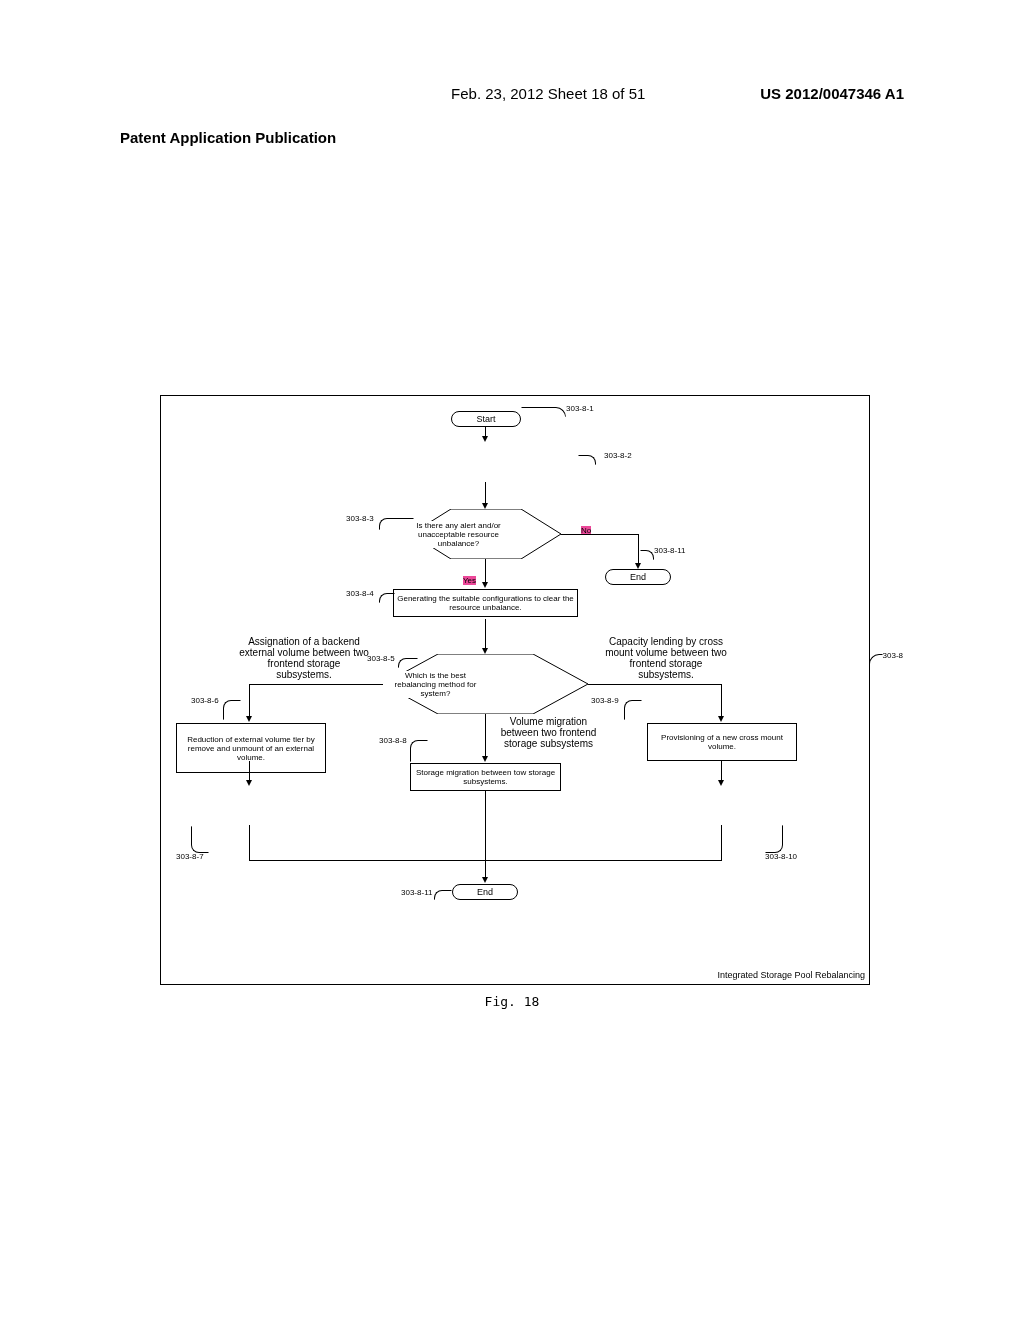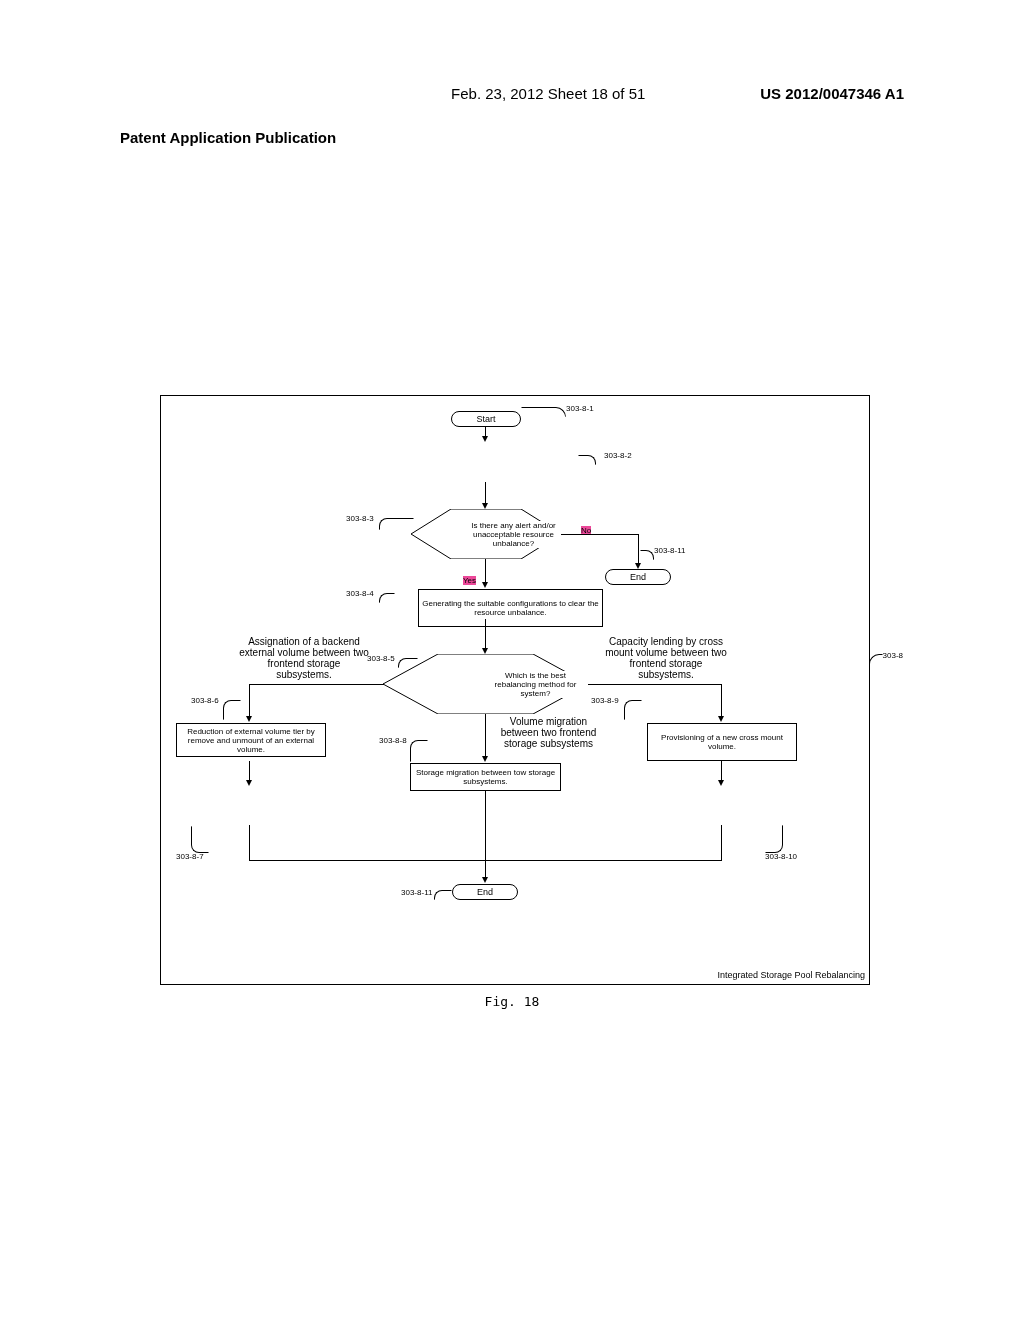--- a/index.html
+++ b/index.html
@@ -60,21 +60,21 @@
       align-items: center;
       justify-content: center;
       text-align: center;
       padding: 2px;
     }
     .decision {
       position: absolute;
       font-size: 8px;
       display: flex;
       align-items: center;
-      justify-content: flex-end;
+      justify-content: flex-start;
       text-align: center;
     }
     .decision-shape {
       position: absolute;
       width: 100%;
       height: 100%;
       pointer-events: none;
     }
     .decision-text {
       position: relative;
@@ -145,21 +145,21 @@
   <div class="arrow-head arrow-down" style="left:474px; top:167px;"></div>
 
   <div class="terminal" style="left:444px; top:173px; width:66px; height:16px;">End</div>
   <div class="side-label" style="left:493px; top:150px;">303-8-11</div>
   <div class="curve" style="left:479px; top:154px; width:14px; height:10px; border-top-color:#000; border-right-color:#000; border-top-right-radius:8px;"></div>
 
   <div class="label" style="left:302px; top:180px;">Yes</div>
   <div class="arrow-line" style="left:324px; top:163px; width:1px; height:24px;"></div>
   <div class="arrow-head arrow-down" style="left:321px; top:186px;"></div>
 
-  <div class="process" style="left:232px; top:193px; width:185px; height:38px;margin-left:25px;">Generating the suitable configurations to clear the resource unbalance.</div>
+  <div class="process" style="left:232px; top:193px; width:185px; height:28px;">Generating the suitable configurations to clear the resource unbalance.</div>
   <div class="side-label" style="left:185px; top:193px;">303-8-4</div>
   <div class="curve" style="left:218px; top:197px; width:16px; height:10px; border-top-color:#000; border-left-color:#000; border-top-left-radius:8px;"></div>
 
   <div class="arrow-line" style="left:324px; top:223px; width:1px; height:30px;"></div>
   <div class="arrow-head arrow-down" style="left:321px; top:252px;"></div>
 
   <div class="decision" style="left:222px; top:258px; width:205px; height:60px;">
     <svg class="decision-shape" viewBox="0 0 205 60" preserveAspectRatio="none">
       <polygon points="0,30 55,0 150,0 205,30 150,60 55,60" fill="white" stroke="#000" stroke-width="1"></polygon>
     </svg>
@@ -175,21 +175,21 @@
 
   <div class="path-text" style="left:330px; top:320px; width:115px;">Volume migration between two frontend storage subsystems</div>
   <div class="arrow-line" style="left:324px; top:318px; width:1px; height:43px;"></div>
   <div class="arrow-head arrow-down" style="left:321px; top:360px;"></div>
 
   <div class="path-text" style="left:440px; top:240px; width:130px;">Capacity lending by cross mount volume between two frontend storage subsystems.</div>
   <div class="arrow-line" style="left:427px; top:288px; width:133px; height:1px;"></div>
   <div class="arrow-line" style="left:560px; top:288px; width:1px; height:33px;"></div>
   <div class="arrow-head arrow-down" style="left:557px; top:320px;"></div>
 
-  <div class="process" style="left:15px; top:327px; width:150px; height:34px;">Reduction of external volume tier by remove and unmount of an external volume.</div>
+  <div class="process" style="left:15px; top:327px; width:150px; height:50px;">Reduction of external volume tier by remove and unmount of an external volume.</div>
   <div class="side-label" style="left:30px; top:300px;">303-8-6</div>
   <div class="curve" style="left:62px; top:304px; width:18px; height:20px; border-top-color:#000; border-left-color:#000; border-top-left-radius:8px;"></div>
 
   <div class="arrow-line" style="left:88px; top:365px; width:1px; height:20px;"></div>
   <div class="arrow-head arrow-down" style="left:85px; top:384px;"></div>
 
   <div class="side-label" style="left:15px; top:456px;">303-8-7</div>
   <div class="curve" style="left:30px; top:430px; width:18px; height:27px; border-bottom-color:#000; border-left-color:#000; border-bottom-left-radius:8px;"></div>
 
   <div class="process" style="left:249px; top:367px; width:151px; height:28px;">Storage migration between tow storage subsystems.</div>

